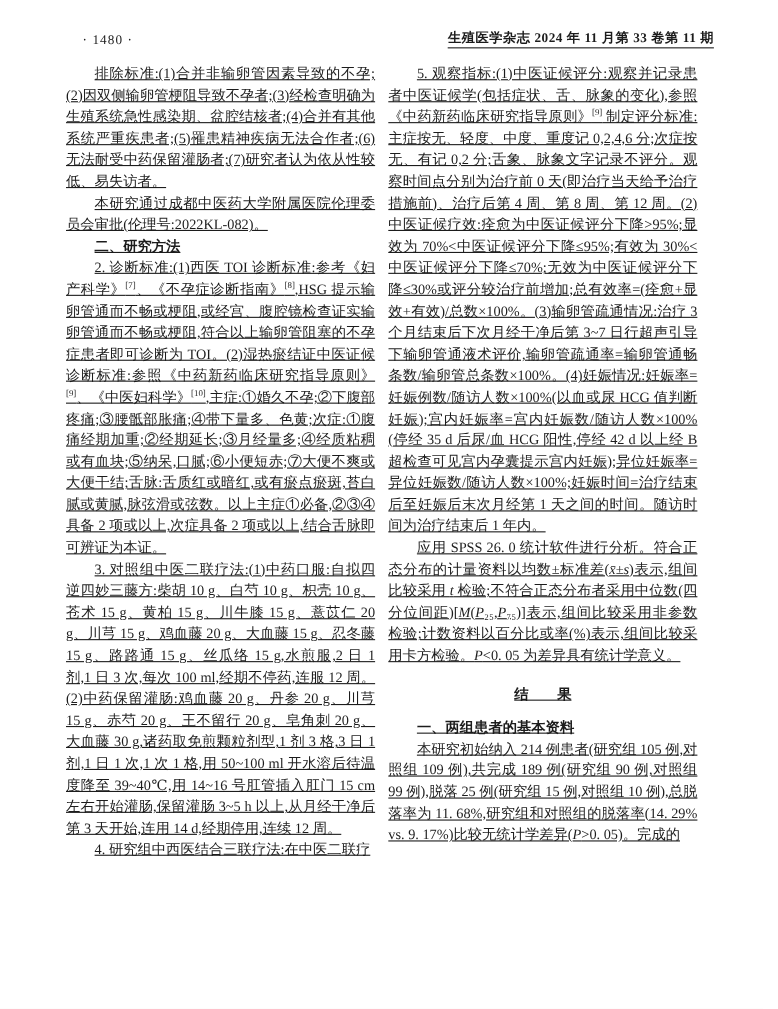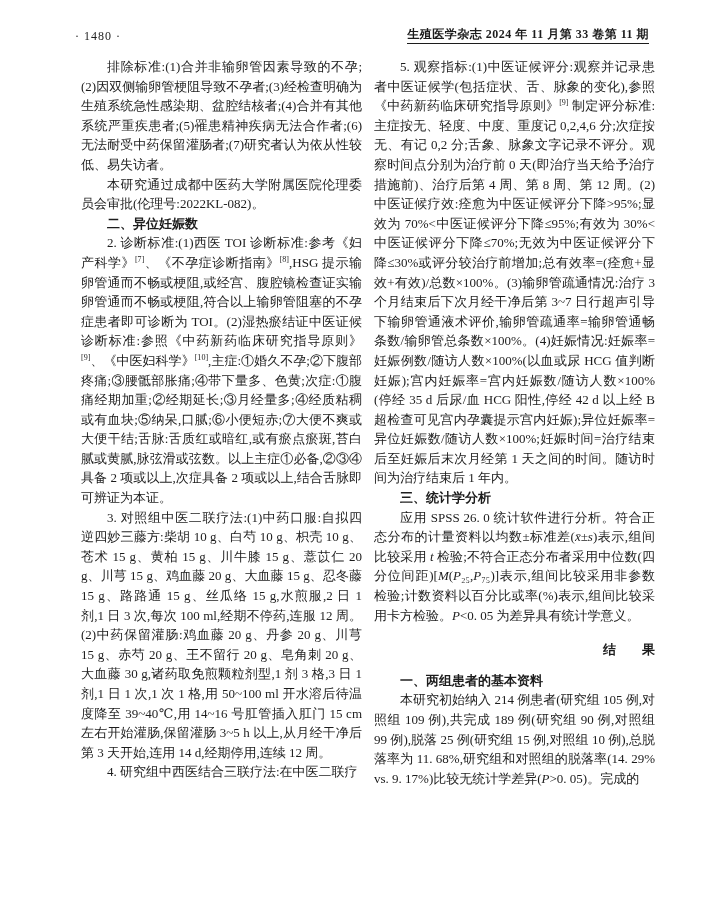--- a/index.html
+++ b/index.html
@@ -25,45 +25,46 @@
   }
   .page-number{letter-spacing:1px;}
   .journal-title{
     font-weight:bold;
     border-bottom:1.5px solid #1c1c1c;
     padding-bottom:0;
     letter-spacing:0.5px;
   }
   .columns{
     position:absolute;
-    top:57px;left:81px;
+    top:57px;left:60px;
     width:574px;
     display:flex;
     gap:12px;
+    text-decoration:underline;
   }
   .column{
     width:281px;
     text-align:justify;
   }
   .block{
     margin:0;
     font-size:13px;
     line-height:19.6px;
     text-align:justify;
   }
   .block.p{text-indent:2em;}
   .block.p.noindent{text-indent:0;}
   .block.h{
     text-indent:2em;
     font-weight:bold;
     font-family:"Liberation Sans","DejaVu Sans",sans-serif;
   }
   .block.ch{
     text-indent:0;
-    text-align:right;
+    text-align:center;
     font-weight:bold;
     font-family:"Liberation Sans","DejaVu Sans",sans-serif;
     margin:15px 0 11px 0;
   }
   .block sup{
     font-size:0.62em;
     line-height:0;
     vertical-align:super;
   }
   .block i{font-style:italic;}
@@ -73,27 +74,26 @@
 
 <div class="page">
   <div class="page-header">
     <span class="page-number">· 1480 ·</span>
     <span class="journal-title">生殖医学杂志 2024 年 11 月第 33 卷第 11 期</span>
   </div>
   <div class="columns">
     <div class="column">
         <div class="block p">排除标准:(1)合并非输卵管因素导致的不孕;(2)因双侧输卵管梗阻导致不孕者;(3)经检查明确为生殖系统急性感染期、盆腔结核者;(4)合并有其他系统严重疾患者;(5)罹患精神疾病无法合作者;(6)无法耐受中药保留灌肠者;(7)研究者认为依从性较低、易失访者。</div>
         <div class="block p">本研究通过成都中医药大学附属医院伦理委员会审批(伦理号:2022KL-082)。</div>
-        <div class="block h">二、异位妊娠数</div>
+        <div class="block h">二、研究方法</div>
         <div class="block p">2. 诊断标准:(1)西医 TOI 诊断标准:参考《妇产科学》<sup>[7]</sup>、《不孕症诊断指南》<sup>[8]</sup>,HSG 提示输卵管通而不畅或梗阻,或经宫、腹腔镜检查证实输卵管通而不畅或梗阻,符合以上输卵管阻塞的不孕症患者即可诊断为 TOI。(2)湿热瘀结证中医证候诊断标准:参照《中药新药临床研究指导原则》<sup>[9]</sup>、《中医妇科学》<sup>[10]</sup>,主症:①婚久不孕;②下腹部疼痛;③腰骶部胀痛;④带下量多、色黄;次症:①腹痛经期加重;②经期延长;③月经量多;④经质粘稠或有血块;⑤纳呆,口腻;⑥小便短赤;⑦大便不爽或大便干结;舌脉:舌质红或暗红,或有瘀点瘀斑,苔白腻或黄腻,脉弦滑或弦数。以上主症①必备,②③④具备 2 项或以上,次症具备 2 项或以上,结合舌脉即可辨证为本证。</div>
         <div class="block p">3. 对照组中医二联疗法:(1)中药口服:自拟四逆四妙三藤方:柴胡 10 g、白芍 10 g、枳壳 10 g、苍术 15 g、黄柏 15 g、川牛膝 15 g、薏苡仁 20 g、川芎 15 g、鸡血藤 20 g、大血藤 15 g、忍冬藤 15 g、路路通 15 g、丝瓜络 15 g,水煎服,2 日 1 剂,1 日 3 次,每次 100 ml,经期不停药,连服 12 周。(2)中药保留灌肠:鸡血藤 20 g、丹参 20 g、川芎 15 g、赤芍 20 g、王不留行 20 g、皂角刺 20 g、大血藤 30 g,诸药取免煎颗粒剂型,1 剂 3 格,3 日 1 剂,1 日 1 次,1 次 1 格,用 50~100 ml 开水溶后待温度降至 39~40℃,用 14~16 号肛管插入肛门 15 cm 左右开始灌肠,保留灌肠 3~5 h 以上,从月经干净后第 3 天开始,连用 14 d,经期停用,连续 12 周。</div>
         <div class="block p">4. 研究组中西医结合三联疗法:在中医二联疗</div>
       </div>
     <div class="column">
         <div class="block p">5. 观察指标:(1)中医证候评分:观察并记录患者中医证候学(包括症状、舌、脉象的变化),参照《中药新药临床研究指导原则》<sup>[9]</sup> 制定评分标准:主症按无、轻度、中度、重度记 0,2,4,6 分;次症按无、有记 0,2 分;舌象、脉象文字记录不评分。观察时间点分别为治疗前 0 天(即治疗当天给予治疗措施前)、治疗后第 4 周、第 8 周、第 12 周。(2)中医证候疗效:痊愈为中医证候评分下降&gt;95%;显效为 70%&lt;中医证候评分下降≤95%;有效为 30%&lt;中医证候评分下降≤70%;无效为中医证候评分下降≤30%或评分较治疗前增加;总有效率=(痊愈+显效+有效)/总数×100%。(3)输卵管疏通情况:治疗 3 个月结束后下次月经干净后第 3~7 日行超声引导下输卵管通液术评价,输卵管疏通率=输卵管通畅条数/输卵管总条数×100%。(4)妊娠情况:妊娠率=妊娠例数/随访人数×100%(以血或尿 HCG 值判断妊娠);宫内妊娠率=宫内妊娠数/随访人数×100%(停经 35 d 后尿/血 HCG 阳性,停经 42 d 以上经 B 超检查可见宫内孕囊提示宫内妊娠);异位妊娠率=异位妊娠数/随访人数×100%;妊娠时间=治疗结束后至妊娠后末次月经第 1 天之间的时间。随访时间为治疗结束后 1 年内。</div>
-        <div class="block h">三、统计学分析</div>
         <div class="block p">应用 SPSS 26. 0 统计软件进行分析。符合正态分布的计量资料以均数±标准差(<i>x̄±s</i>)表示,组间比较采用 <i>t</i> 检验;不符合正态分布者采用中位数(四分位间距)[<i>M</i>(<i>P</i>₂₅,<i>P</i>₇₅)]表示,组间比较采用非参数检验;计数资料以百分比或率(%)表示,组间比较采用卡方检验。<i>P</i>&lt;0. 05 为差异具有统计学意义。</div>
         <div class="block ch">结　　果</div>
         <div class="block h">一、两组患者的基本资料</div>
         <div class="block p">本研究初始纳入 214 例患者(研究组 105 例,对照组 109 例),共完成 189 例(研究组 90 例,对照组 99 例),脱落 25 例(研究组 15 例,对照组 10 例),总脱落率为 11. 68%,研究组和对照组的脱落率(14. 29% vs. 9. 17%)比较无统计学差异(<i>P</i>&gt;0. 05)。完成的</div>
       </div>
   </div>
 </div>
 
 </body></html>

